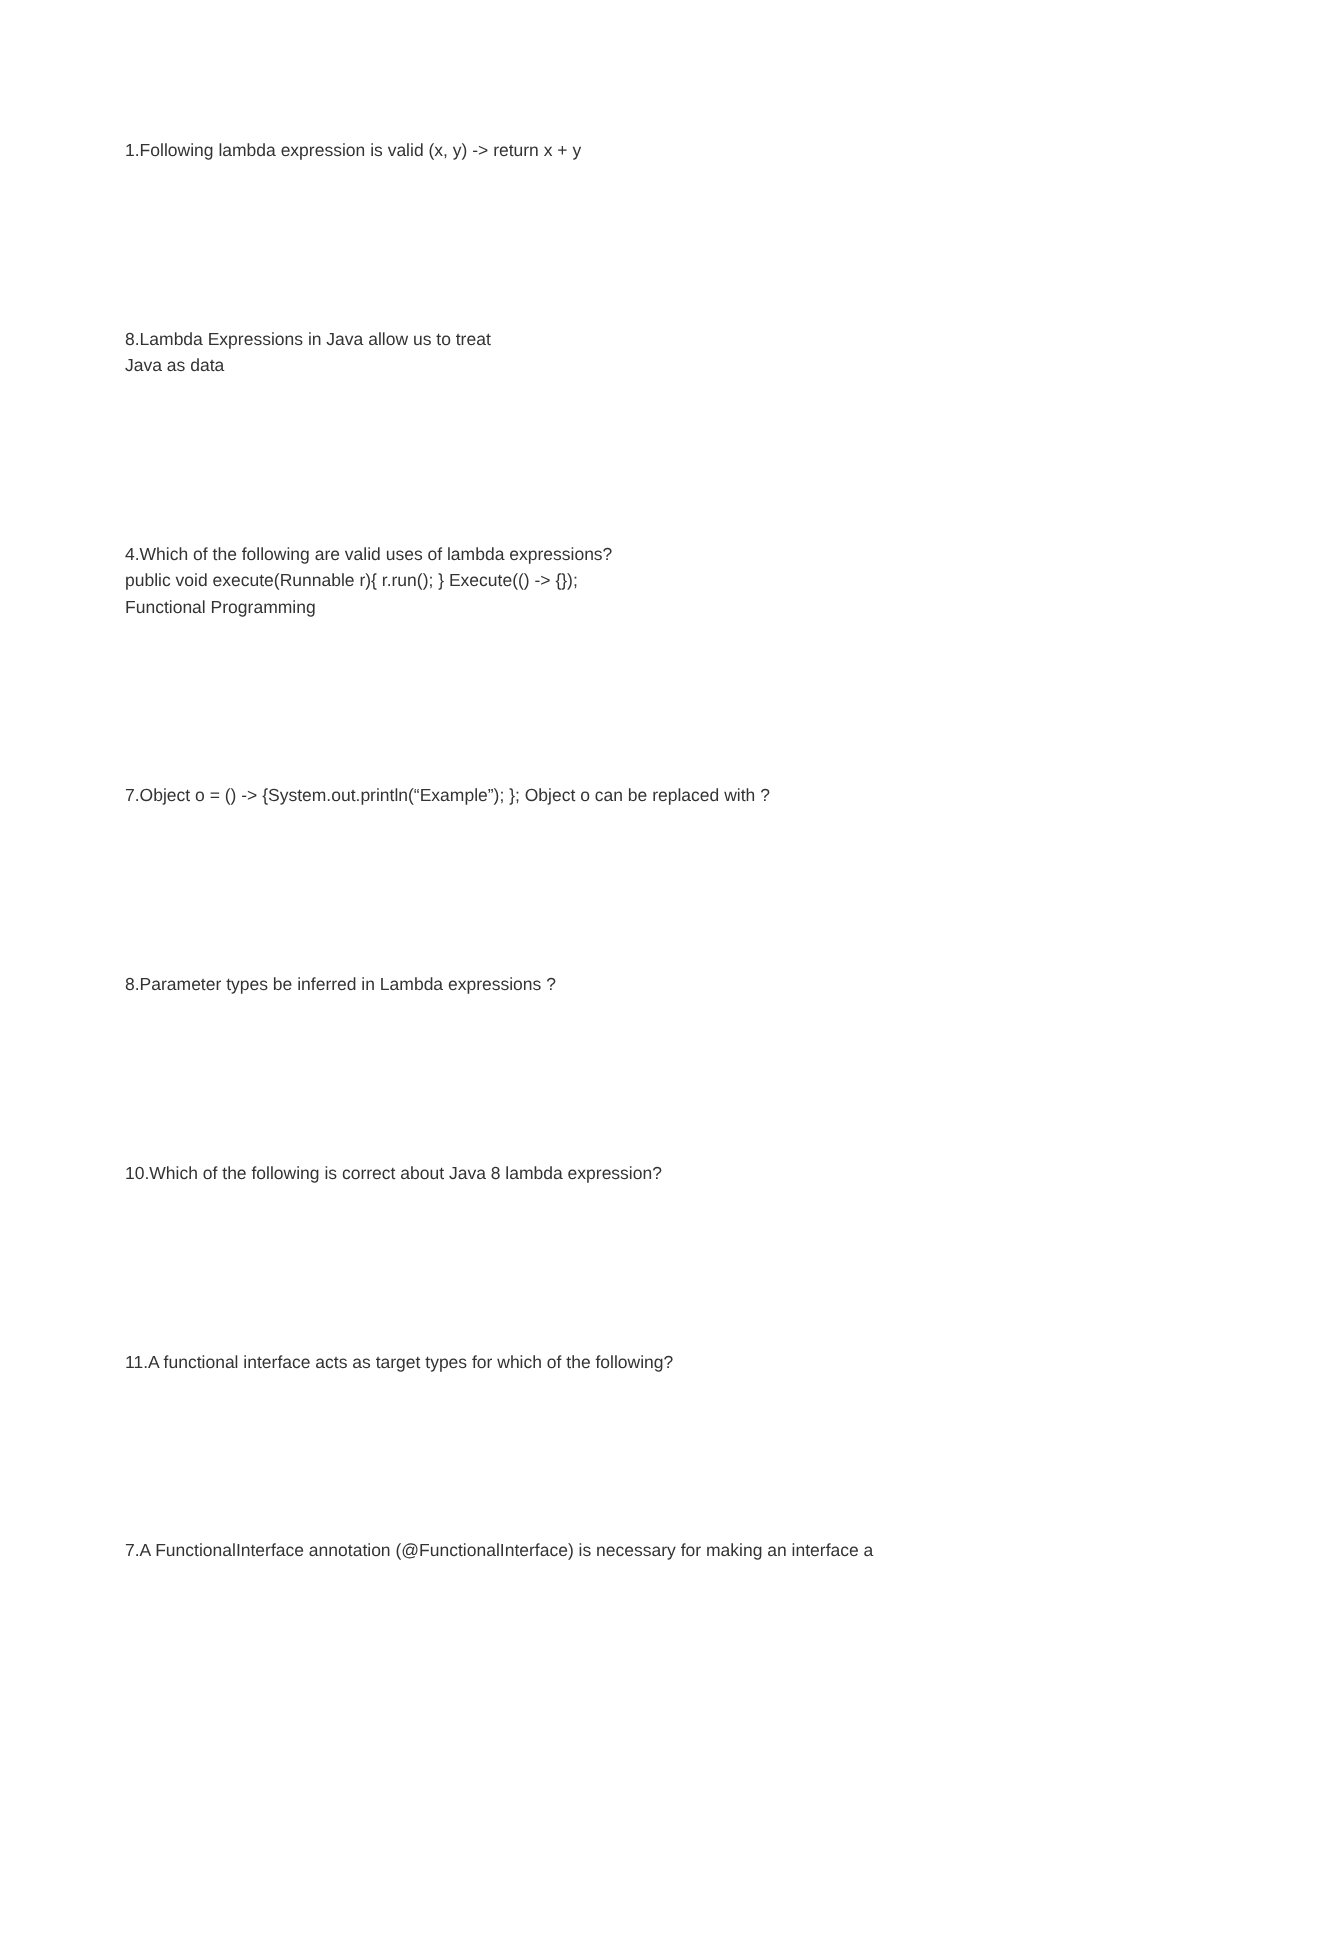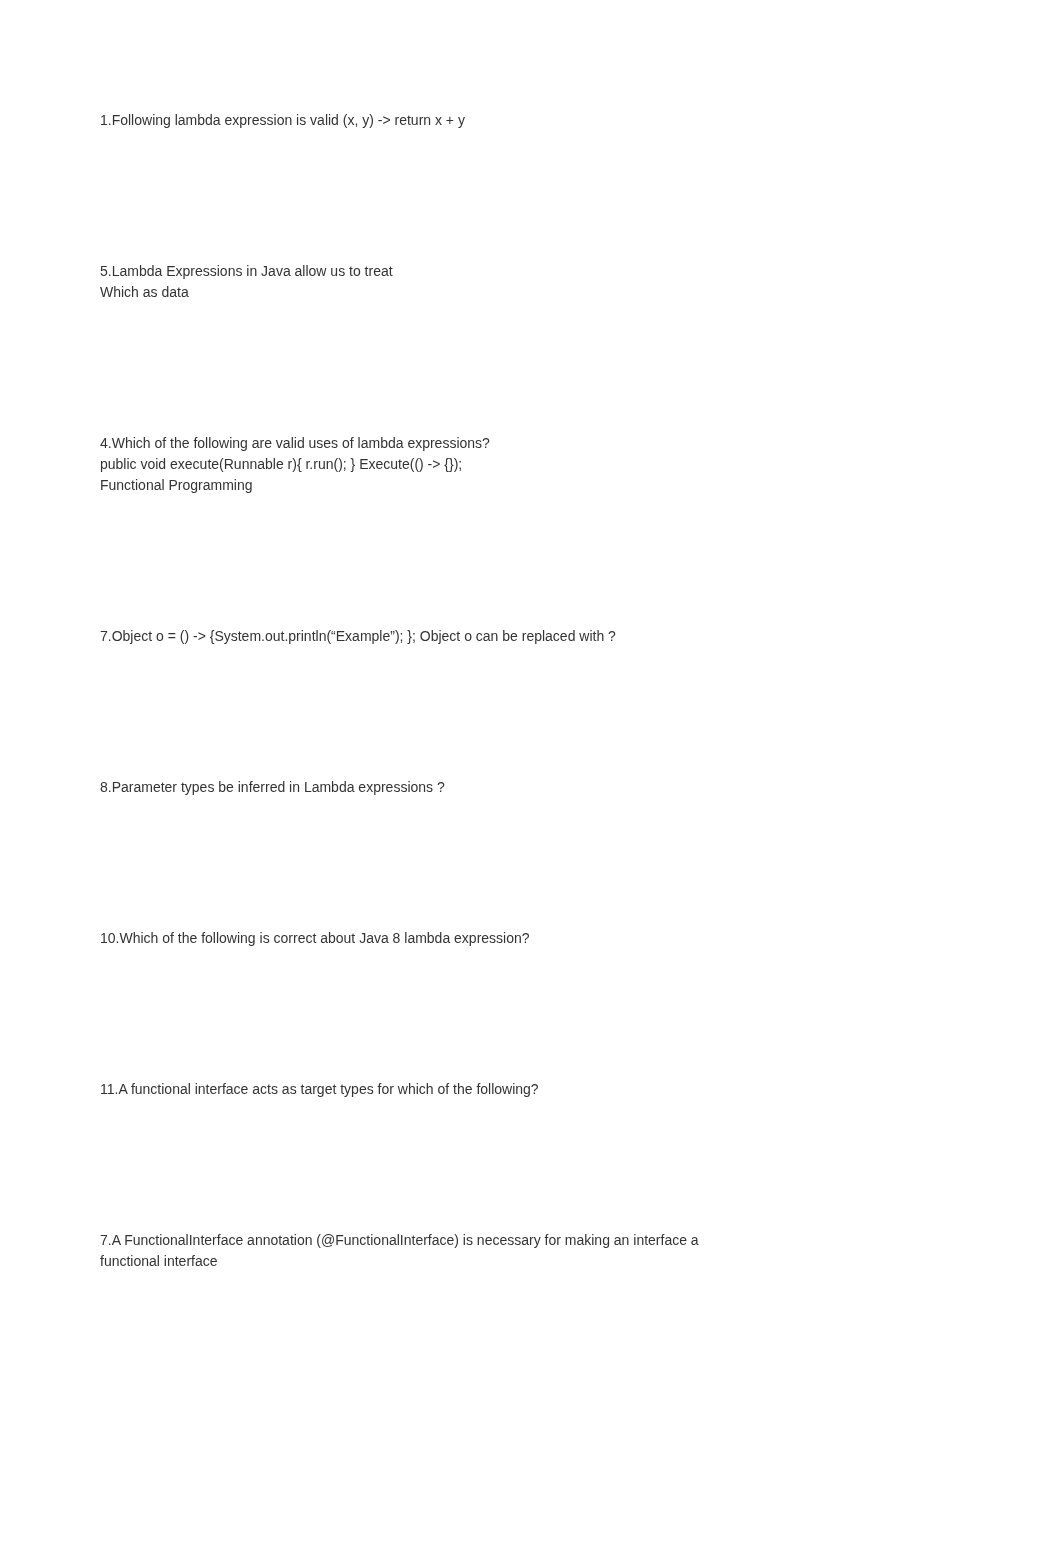--- a/index.html
+++ b/index.html
@@ -35,22 +35,22 @@
 
 <div class="content">
 
   <div class="question-block">
     <span class="line">1.Following lambda expression is valid (x, y) -&gt; return x + y</span>
   </div>
 
   <div class="gap-large"></div>
 
   <div class="question-block">
-    <span class="line">5.Lambda Expressions in Java allow us to treat</span>
-    <span class="line">Which as data</span>
+    <span class="line">8.Lambda Expressions in Java allow us to treat</span>
+    <span class="line">Java as data</span>
   </div>
 
 
   <div class="gap-large"></div>
 
   <div class="question-block">
     <span class="line">4.Which of the following are valid uses of lambda expressions?</span>
     <span class="line">public void execute(Runnable r){ r.run(); } Execute(() -&gt; {});</span>
   </div>
 
@@ -79,16 +79,15 @@
   <div class="gap-large"></div>
 
   <div class="question-block">
     <span class="line">11.A functional interface acts as target types for which of the following?</span>
   </div>
 
   <div class="gap-large"></div>
 
   <div class="question-block">
     <span class="line">7.A FunctionalInterface annotation (@FunctionalInterface) is necessary for making an interface a</span>
-    <span class="line">functional interface</span>
   </div>
 
 </div>
 
 </body></html>

